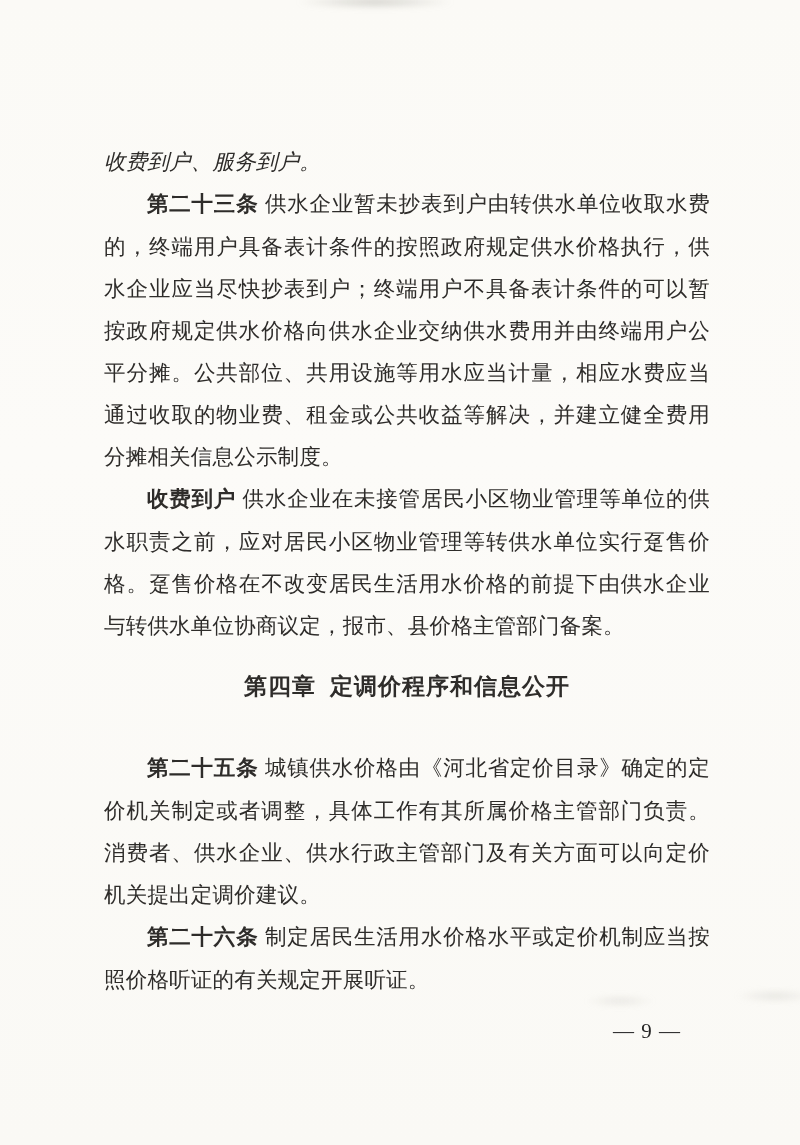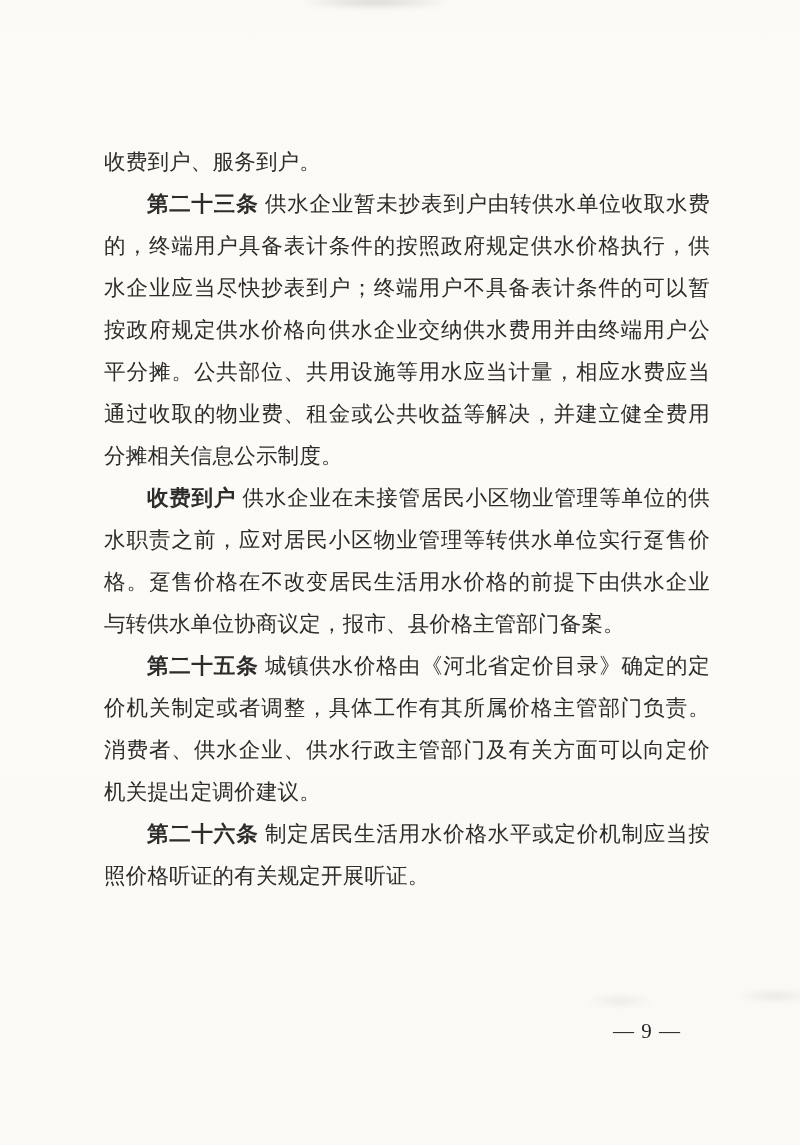--- a/index.html
+++ b/index.html
@@ -47,24 +47,25 @@
     text-align: justify;
     text-justify: inter-character;
     letter-spacing: 0.2px;
   }
   .para {
     margin: 0;
     text-indent: 2em;
   }
   .para.no-indent {
     text-indent: 0;
+    font-style: italic;
   }
   .artnum {
     font-weight: bold;
-    font-family: Liberation Sans, sans-serif;
+    font-family: Liberation Mono, monospace;
     margin-right: 0.3em;
   }
   .chapter {
     margin: 18px 0 40px 0;
     text-align: center;
     text-indent: 0;
     font-size: 23px;
     font-weight: bold;
     font-family: "Liberation Sans", "DejaVu Sans", sans-serif;
     letter-spacing: 1px;
@@ -101,20 +102,23 @@
     </p>
 
     <p class="para">
       <span class="artnum">第二十三条</span><span>供水企业暂未抄表到户由转供水单位收取水费的，终端用户具备表计条件的按照政府规定供水价格执行，供水企业应当尽快抄表到户；终端用户不具备表计条件的可以暂按政府规定供水价格向供水企业交纳供水费用并由终端用户公平分摊。公共部位、共用设施等用水应当计量，相应水费应当通过收取的物业费、租金或公共收益等解决，并建立健全费用分摊相关信息公示制度。</span>
     </p>
 
     <p class="para">
       <span class="artnum">收费到户</span><span>供水企业在未接管居民小区物业管理等单位的供水职责之前，应对居民小区物业管理等转供水单位实行趸售价格。趸售价格在不改变居民生活用水价格的前提下由供水企业与转供水单位协商议定，报市、县价格主管部门备案。</span>
     </p>
 
+    <h2 class="chapter">
+      <span class="chapter-num">第四章</span><span>定调价程序和信息公开</span>
+    </h2>
 
     <p class="para">
       <span class="artnum">第二十五条</span><span>城镇供水价格由《河北省定价目录》确定的定价机关制定或者调整，具体工作有其所属价格主管部门负责。消费者、供水企业、供水行政主管部门及有关方面可以向定价机关提出定调价建议。</span>
     </p>
 
     <p class="para">
       <span class="artnum">第二十六条</span><span>制定居民生活用水价格水平或定价机制应当按照价格听证的有关规定开展听证。</span>
     </p>
 
 

